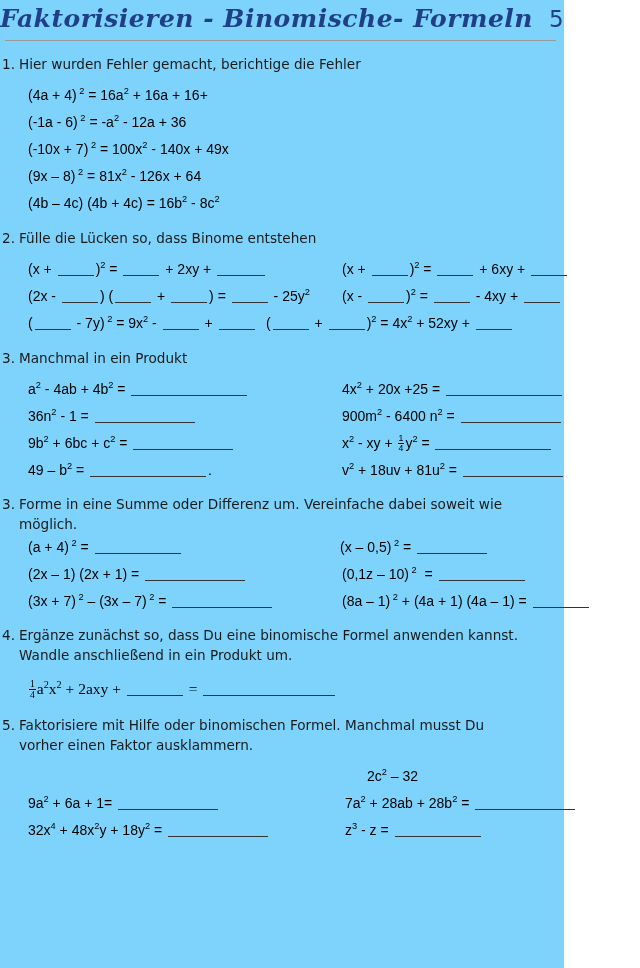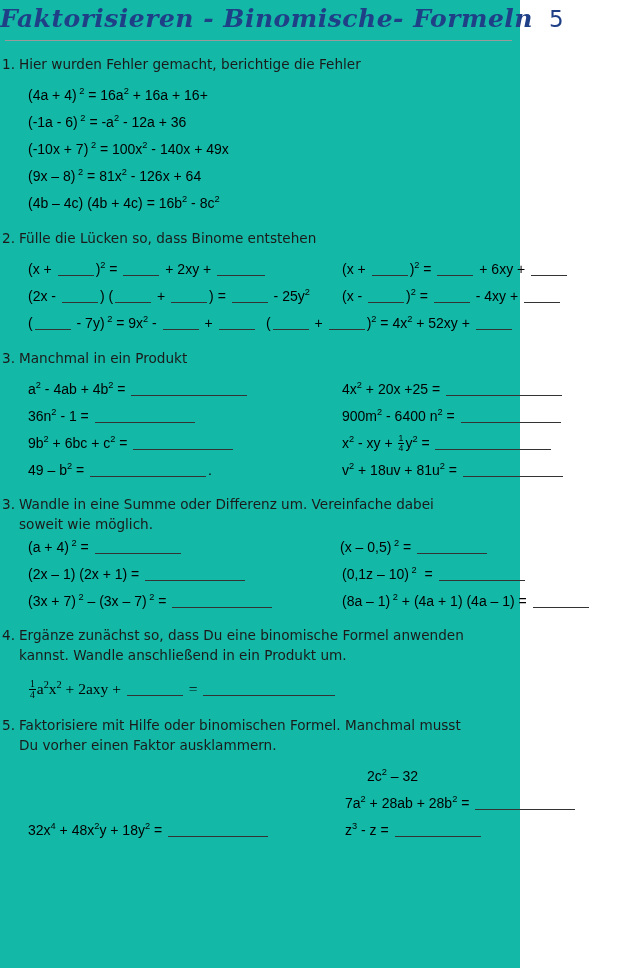--- a/index.html
+++ b/index.html
@@ -10,23 +10,23 @@
   body {
     width: 640px;
     height: 968px;
     overflow: hidden;
     font-family: "DejaVu Sans", sans-serif;
     color: #000000;
   }
 
   .page {
     position: relative;
-    width: 520px;
+    width: 564px;
     height: 968px;
-    background: #14b8a6;
+    background: #7dd3fc;
   }
 
   
   .header {
     position: relative;
     height: 48px;
   }
   .title {
     position: absolute;
     left: 0;
@@ -219,21 +219,21 @@
       <div class="row">
         <span class="col-l">49 – b<sup>2</sup> = <span class="bl b15"></span>.</span>
         <span class="col-r" style="left:342px;">v<sup>2</sup> + 18uv + 81u<sup>2</sup> = <span class="bl b13"></span></span>
       </div>
     </div>
   </div>
 
   <div class="block" style="margin-top:10px;">
     <div class="qhead">
       <span class="qnum">3.</span>
-      <span class="qtext">Wandle in eine Summe oder Differenz um. Vereinfache dabei soweit wie möglich.</span>
+      <span class="qtext">Forme in eine Summe oder Differenz um. Vereinfache dabei soweit wie möglich.</span>
     </div>
     <div class="rows" style="">
       <div class="row">
         <span class="col-l">(a + 4)<sup>&nbsp;2</sup> = <span class="bl b11"></span></span>
         <span class="col-r" style="left:340px;">(x – 0,5)<sup>&nbsp;2</sup> = <span class="bl b9"></span></span>
       </div>
       <div class="row">
         <span class="col-l">(2x – 1) (2x + 1) = <span class="bl b13"></span></span>
         <span class="col-r" style="left:342px;">(0,1z – 10)<sup>&nbsp;2</sup>&nbsp; = <span class="bl b11"></span></span>
       </div>
@@ -259,20 +259,21 @@
   <div class="block" style="margin-top:11px;">
     <div class="qhead">
       <span class="qnum">5.</span>
       <span class="qtext">Faktorisiere mit Hilfe oder binomischen Formel. Manchmal musst Du vorher einen Faktor ausklammern.</span>
     </div>
     <div class="rows" style="margin-top:8px;">
       <div class="row">
         <span class="col-r" style="left:345px;margin-left:22px;">2c<sup>2</sup> – 32</span>
       </div>
       <div class="row">
+        <span class="col-l">9a<sup>2</sup> + 6a + 1= <span class="bl b13"></span></span>
         <span class="col-r" style="left:345px;">7a<sup>2</sup> + 28ab + 28b<sup>2</sup> = <span class="bl b13"></span></span>
       </div>
       <div class="row">
         <span class="col-l">32x<sup>4</sup> + 48x<sup>2</sup>y + 18y<sup>2</sup> = <span class="bl b13"></span></span>
         <span class="col-r" style="left:345px;">z<sup>3</sup> - z = <span class="bl b11"></span></span>
       </div>
     </div>
   </div>
 
 </div>

